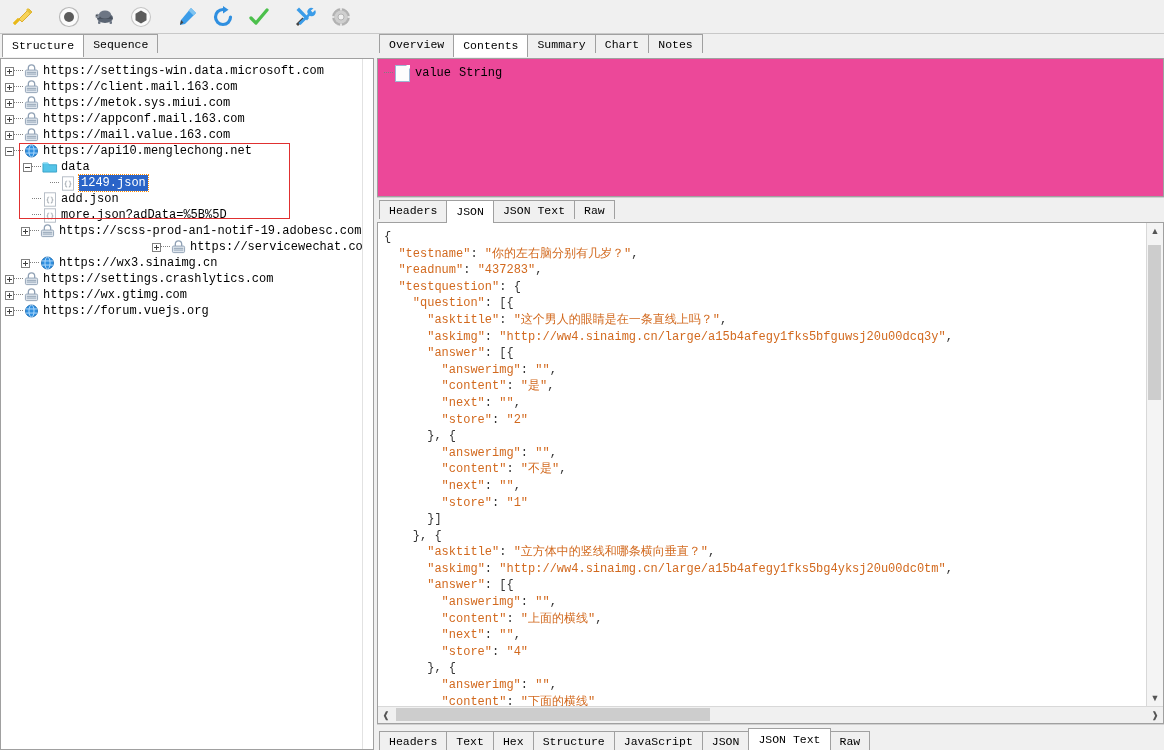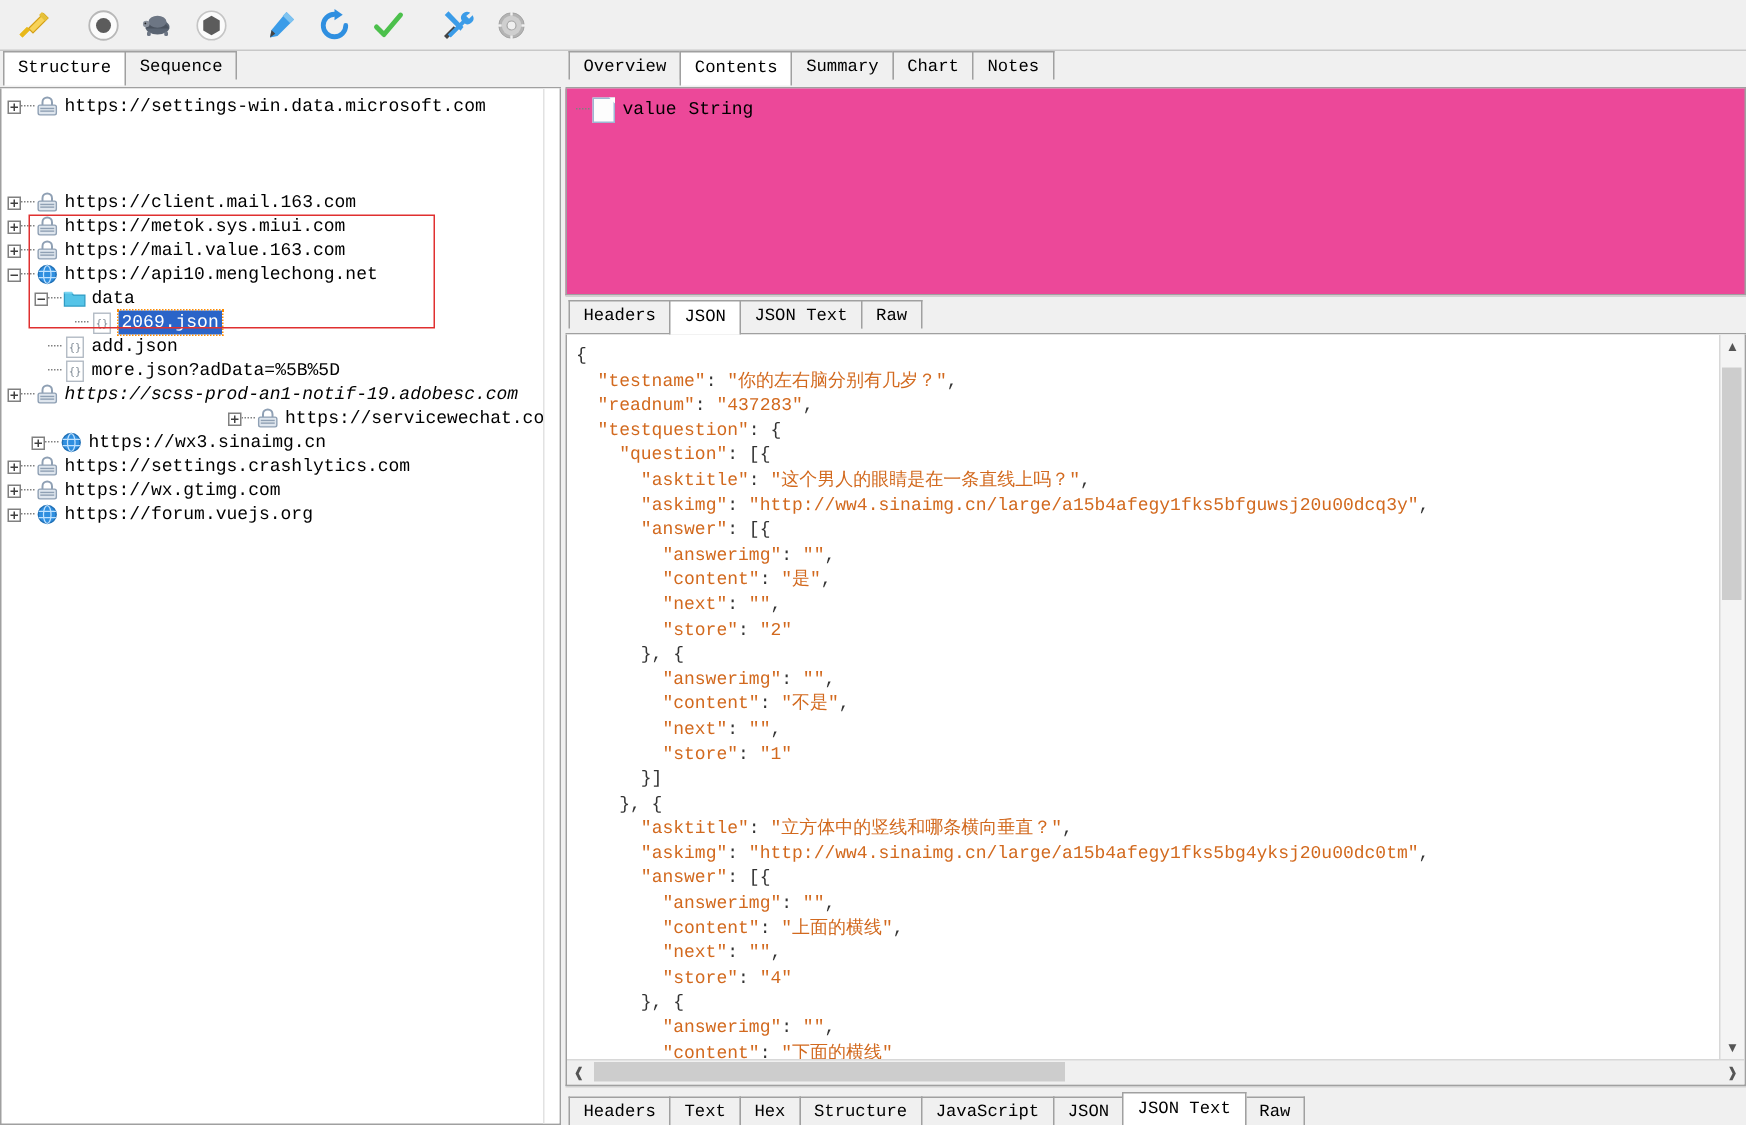--- a/index.html
+++ b/index.html
@@ -396,21 +396,21 @@
               <span class="ticon">
                 <svg width="15" height="14" viewBox="0 0 16 15">
                   <rect x="1.5" y="6.5" width="13" height="7" rx="1.3" fill="#dfe6ee" stroke="#8fa0b4" stroke-width="1"></rect>
                   <path d="M4.6 6.5 V4.4 a3.4 3.4 0 0 1 6.8 0 V6.5" fill="none" stroke="#8fa0b4" stroke-width="1.4"></path>
                   <rect x="3" y="8.4" width="10" height="1" fill="#8fa0b4"></rect>
                   <rect x="3" y="10.3" width="10" height="1" fill="#8fa0b4"></rect>
                 </svg>
               </span>
               <span class="tlabel">https://settings-win.data.microsoft.com</span>
             </div>
-            <div class="tnode" style="padding-left: 4px; margin-top: 48px;">
+            <div class="tnode" style="padding-left: 4px;">
               <span class="toggle plus"></span>
               <span class="dash"></span>
               <span class="ticon">
                 <svg width="15" height="14" viewBox="0 0 16 15">
                   <rect x="1.5" y="6.5" width="13" height="7" rx="1.3" fill="#dfe6ee" stroke="#8fa0b4" stroke-width="1"></rect>
                   <path d="M4.6 6.5 V4.4 a3.4 3.4 0 0 1 6.8 0 V6.5" fill="none" stroke="#8fa0b4" stroke-width="1.4"></path>
                   <rect x="3" y="8.4" width="10" height="1" fill="#8fa0b4"></rect>
                   <rect x="3" y="10.3" width="10" height="1" fill="#8fa0b4"></rect>
                 </svg>
               </span>
@@ -421,20 +421,33 @@
               <span class="dash"></span>
               <span class="ticon">
                 <svg width="15" height="14" viewBox="0 0 16 15">
                   <rect x="1.5" y="6.5" width="13" height="7" rx="1.3" fill="#dfe6ee" stroke="#8fa0b4" stroke-width="1"></rect>
                   <path d="M4.6 6.5 V4.4 a3.4 3.4 0 0 1 6.8 0 V6.5" fill="none" stroke="#8fa0b4" stroke-width="1.4"></path>
                   <rect x="3" y="8.4" width="10" height="1" fill="#8fa0b4"></rect>
                   <rect x="3" y="10.3" width="10" height="1" fill="#8fa0b4"></rect>
                 </svg>
               </span>
               <span class="tlabel">https://metok.sys.miui.com</span>
+            </div>
+            <div class="tnode" style="padding-left: 4px;">
+              <span class="toggle plus"></span>
+              <span class="dash"></span>
+              <span class="ticon">
+                <svg width="15" height="14" viewBox="0 0 16 15">
+                  <rect x="1.5" y="6.5" width="13" height="7" rx="1.3" fill="#dfe6ee" stroke="#8fa0b4" stroke-width="1"></rect>
+                  <path d="M4.6 6.5 V4.4 a3.4 3.4 0 0 1 6.8 0 V6.5" fill="none" stroke="#8fa0b4" stroke-width="1.4"></path>
+                  <rect x="3" y="8.4" width="10" height="1" fill="#8fa0b4"></rect>
+                  <rect x="3" y="10.3" width="10" height="1" fill="#8fa0b4"></rect>
+                </svg>
+              </span>
+              <span class="tlabel">https://appconf.mail.163.com</span>
             </div>
             <div class="tnode" style="padding-left: 4px;">
               <span class="toggle plus"></span>
               <span class="dash"></span>
               <span class="ticon">
                 <svg width="15" height="14" viewBox="0 0 16 15">
                   <rect x="1.5" y="6.5" width="13" height="7" rx="1.3" fill="#dfe6ee" stroke="#8fa0b4" stroke-width="1"></rect>
                   <path d="M4.6 6.5 V4.4 a3.4 3.4 0 0 1 6.8 0 V6.5" fill="none" stroke="#8fa0b4" stroke-width="1.4"></path>
                   <rect x="3" y="8.4" width="10" height="1" fill="#8fa0b4"></rect>
                   <rect x="3" y="10.3" width="10" height="1" fill="#8fa0b4"></rect>
@@ -467,21 +480,21 @@
             </div>
             <div class="tnode" style="padding-left: 40px;">
               <span style="width:9px;flex:0 0 auto;"></span>
               <span class="dash"></span>
               <span class="ticon">
                 <svg width="14" height="15" viewBox="0 0 14 15">
                   <rect x="1.5" y="0.8" width="11" height="13.4" fill="#ffffff" stroke="#b0b8c2" stroke-width="0.9"></rect>
                   <text x="7" y="10" font-size="7" fill="#7d8893" text-anchor="middle" font-family="monospace">{}</text>
                 </svg>
               </span>
-              <span class="tlabel sel">2069.json</span>
+              <span class="tlabel sel">1249.json</span>
             </div>
             <div class="tnode" style="padding-left: 22px;">
               <span style="width:9px;flex:0 0 auto;"></span>
               <span class="dash"></span>
               <span class="ticon">
                 <svg width="14" height="15" viewBox="0 0 14 15">
                   <rect x="1.5" y="0.8" width="11" height="13.4" fill="#ffffff" stroke="#b0b8c2" stroke-width="0.9"></rect>
                   <text x="7" y="10" font-size="7" fill="#7d8893" text-anchor="middle" font-family="monospace">{}</text>
                 </svg>
               </span>
@@ -491,21 +504,21 @@
               <span style="width:9px;flex:0 0 auto;"></span>
               <span class="dash"></span>
               <span class="ticon">
                 <svg width="14" height="15" viewBox="0 0 14 15">
                   <rect x="1.5" y="0.8" width="11" height="13.4" fill="#ffffff" stroke="#b0b8c2" stroke-width="0.9"></rect>
                   <text x="7" y="10" font-size="7" fill="#7d8893" text-anchor="middle" font-family="monospace">{}</text>
                 </svg>
               </span>
               <span class="tlabel">more.json?adData=%5B%5D</span>
             </div>
-            <div class="tnode" style="padding-left: 4px; font-style: italic;">
+            <div class="tnode" style="padding-left: 20px;">
               <span class="toggle plus"></span>
               <span class="dash"></span>
               <span class="ticon">
                 <svg width="15" height="14" viewBox="0 0 16 15">
                   <rect x="1.5" y="6.5" width="13" height="7" rx="1.3" fill="#dfe6ee" stroke="#8fa0b4" stroke-width="1"></rect>
                   <path d="M4.6 6.5 V4.4 a3.4 3.4 0 0 1 6.8 0 V6.5" fill="none" stroke="#8fa0b4" stroke-width="1.4"></path>
                   <rect x="3" y="8.4" width="10" height="1" fill="#8fa0b4"></rect>
                   <rect x="3" y="10.3" width="10" height="1" fill="#8fa0b4"></rect>
                 </svg>
               </span>

